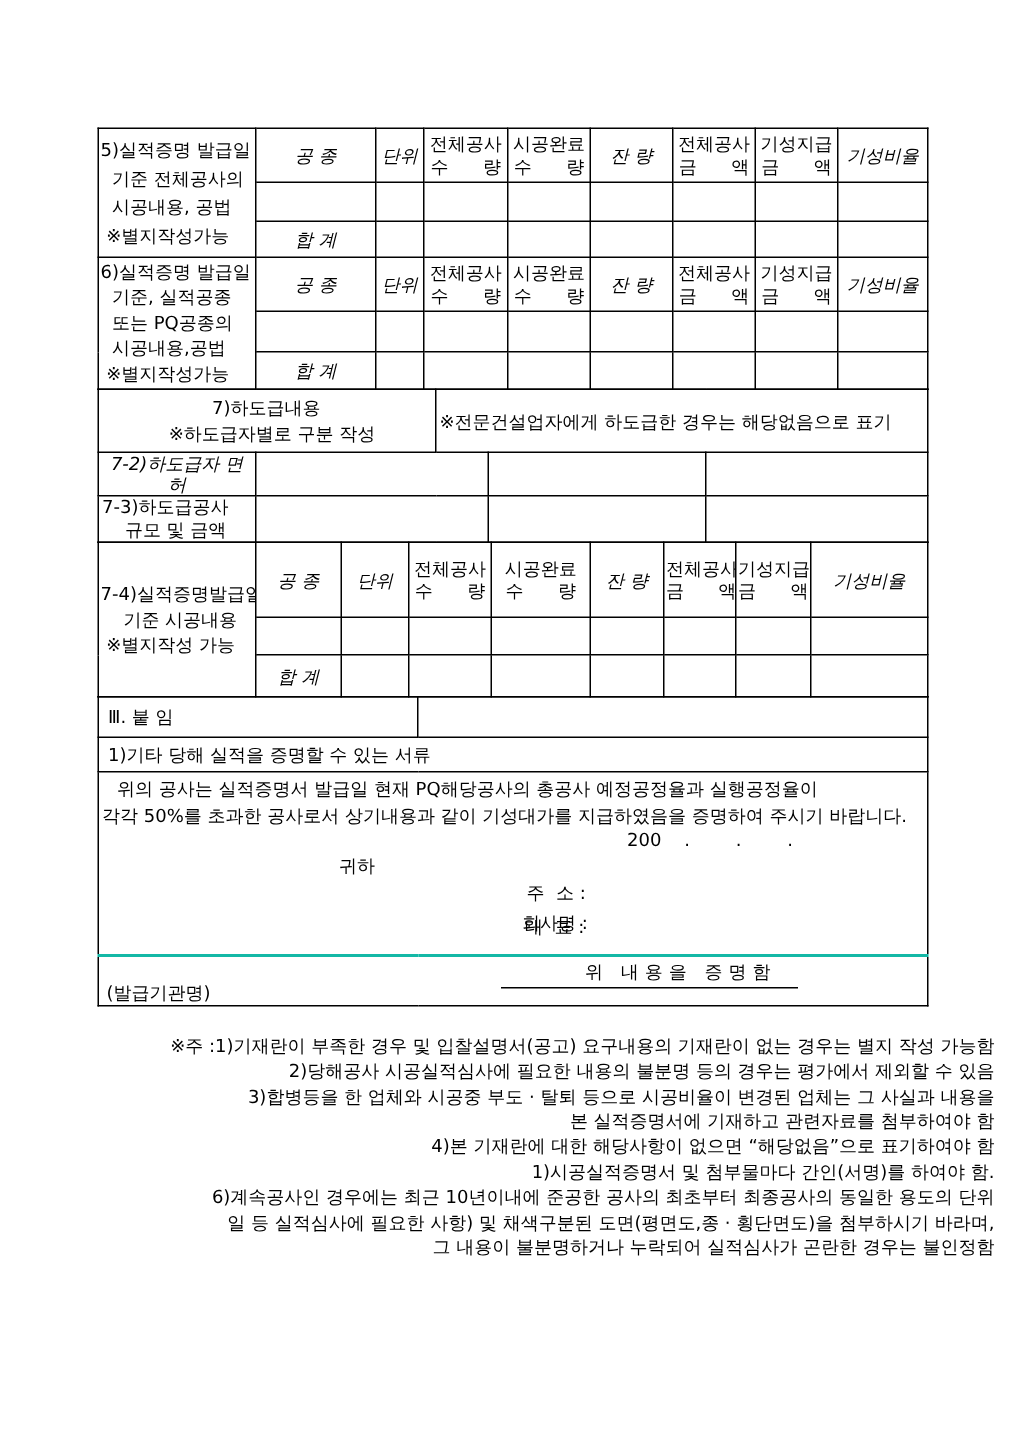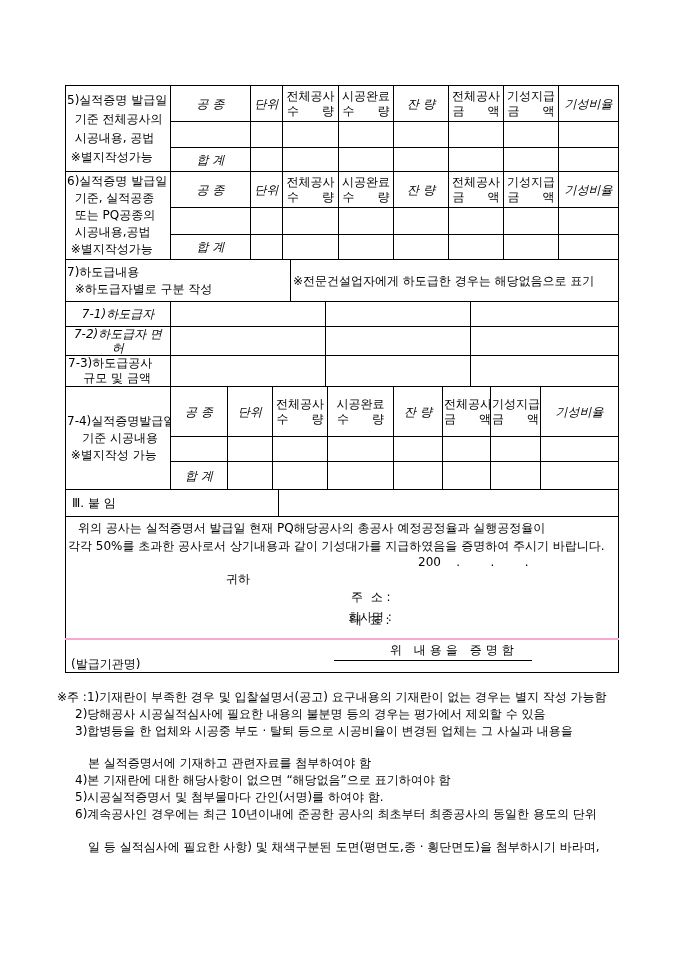--- a/index.html
+++ b/index.html
@@ -12,36 +12,36 @@
   table { border-collapse:collapse; table-layout:fixed; width:553px; margin-top:-1px; }
   .form table:first-child { margin-top:0; }
   td {
     border:1px solid #000; padding:0 2px; overflow:hidden;
     vertical-align:middle; line-height:14px;
   }
   .pre  { white-space:pre; }
   .c    { text-align:center;font-style:italic; }
   .lbl  { white-space:pre; line-height:19px; padding-left:1px; vertical-align:middle; }
   .lbl6 { line-height:17px; }
-  .lbl7 { line-height:17px; }
+  .lbl7 { line-height:17px;text-align:center; }
   .hdr2 { white-space:pre; line-height:15px; text-align:center; padding:1px 1px; }
   .note { text-align:left; white-space:pre; }
   .item { padding-left:6px;margin-left:14px; }
   .body-cell { position:relative; }
   .abs  { position:absolute; white-space:pre; line-height:14px; }
   .certify {
     position:absolute; left:268px; top:3px; white-space:pre;
     border-bottom:1px solid #000; padding:0 14px 3px 56px; letter-spacing:4px;
   }
   .issuer { position:absolute; left:5px; bottom:1px; white-space:pre; }
-  .thick  { border-top:2px solid #f9a8d4; }
-  .fn { position:absolute; left:57px; top:689px; width:606px; }
+  .thick  { border-top:2px solid #14b8a6; }
+  .fn { position:absolute; left:57px; top:689px; width:606px;text-align:right; }
   .fn div { line-height:16.8px; white-space:pre; overflow:hidden; }
   .i1 { padding-left:18px; }
-  .i2 { padding-left:31px;margin-top:16px; }
+  .i2 { padding-left:31px; }
 </style>
 </head>
 <body>
 
 <div class="form">
 
   <table>
     <colgroup>
       <col style="width:105px">
         <col style="width:80px">
@@ -142,26 +142,20 @@
       <col style="width:145px">
         <col style="width:148px">
     </colgroup>
     <tbody>
         <tr style="height:42px">
       <td colspan="2" class="lbl lbl7">7)하도급내용
   ※하도급자별로 구분 작성</td>
       <td colspan="3" class="note">※전문건설업자에게 하도급한 경우는 해당없음으로 표기</td>
     </tr>
     <tr style="height:25px">
-      <td class="c">7-1)하도급자</td>
-      <td colspan="2"></td>
-      <td></td>
-      <td></td>
-    </tr>
-    <tr style="height:25px">
       <td class="c">7-2)하도급자 면허</td>
       <td colspan="2"></td>
       <td></td>
       <td></td>
     </tr>
     <tr style="height:30px">
       <td class="pre" style="line-height:15px">7-3)하도급공사
     규모 및 금액</td>
       <td colspan="2"></td>
       <td></td>
@@ -226,20 +220,23 @@
   <table>
     <colgroup>
         <col style="width:213px">
         <col style="width:340px">
       </colgroup>
     <tbody>
         <tr style="height:27px">
       <td class="item">Ⅲ. 붙 임</td>
       <td></td>
     </tr>
+    <tr style="height:23px">
+      <td colspan="2" class="item">1)기타 당해 실적을 증명할 수 있는 서류</td>
+    </tr>
     <tr style="height:122px">
       <td colspan="2" class="body-cell">
         <div class="abs" style="left:12px; top:4px">위의 공사는 실적증명서 발급일 현재 PQ해당공사의 총공사 예정공정율과 실행공정율이</div>
         <div class="abs" style="left:2px;  top:22px">각각 50%를 초과한 공사로서 상기내용과 같이 기성대가를 지급하였음을 증명하여 주시기 바랍니다.</div>
         <div class="abs" style="left:352px;top:38px">200    .        .        .</div>
         <div class="abs" style="left:160px;top:55px">귀하</div>
         <div class="abs" style="left:285px;top:73px">주  소 :</div>
         <div class="abs" style="left:282px;top:93px">회사명 :</div>
         <div class="abs" style="left:284px;top:96px">대  표 :</div>
       </td>
@@ -253,16 +250,17 @@
   </tbody>
     </table>
 </div>
 
 <div class="fn">
   <div>※주 :1)기재란이 부족한 경우 및 입찰설명서(공고) 요구내용의 기재란이 없는 경우는 별지 작성 가능함</div>
   <div class="i1">2)당해공사 시공실적심사에 필요한 내용의 불분명 등의 경우는 평가에서 제외할 수 있음</div>
   <div class="i1">3)합병등을 한 업체와 시공중 부도 · 탈퇴 등으로 시공비율이 변경된 업체는 그 사실과 내용을</div>
   <div class="i2">본 실적증명서에 기재하고 관련자료를 첨부하여야 함</div>
   <div class="i1">4)본 기재란에 대한 해당사항이 없으면 “해당없음”으로 표기하여야 함</div>
-  <div class="i1">5)시공실적증명서 및 첨부물마다 간인(서명)를 하여야 함.</div>
+  <div class="i1">1)시공실적증명서 및 첨부물마다 간인(서명)를 하여야 함.</div>
   <div class="i1">6)계속공사인 경우에는 최근 10년이내에 준공한 공사의 최초부터 최종공사의 동일한 용도의 단위</div>
   <div class="i2">일 등 실적심사에 필요한 사항) 및 채색구분된 도면(평면도,종 · 횡단면도)을 첨부하시기 바라며,</div>
+  <div class="i2">그 내용이 불분명하거나 누락되어 실적심사가 곤란한 경우는 불인정함</div>
 </div>
 
 </body></html>

